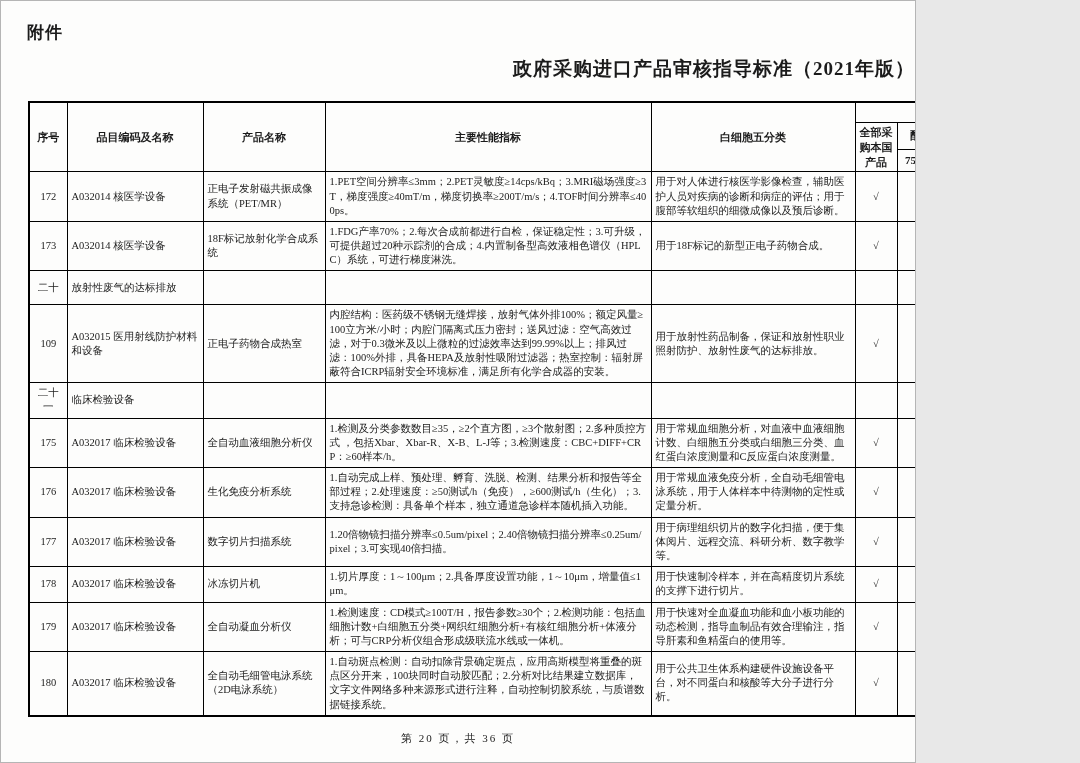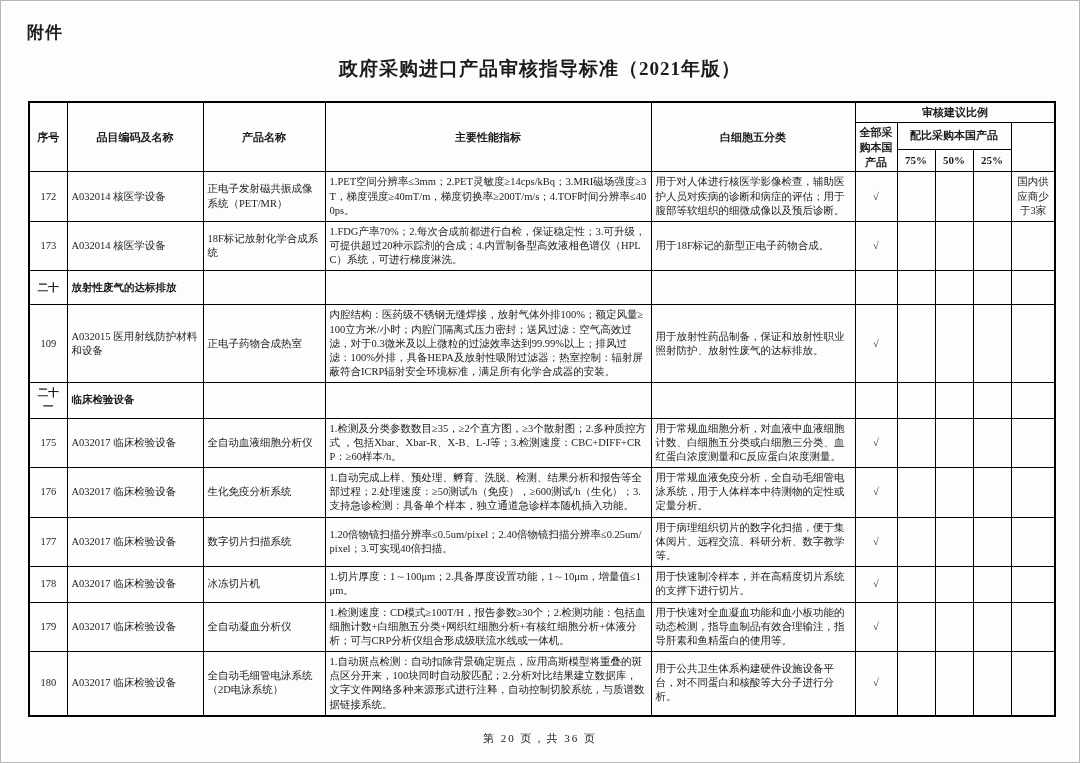--- a/index.html
+++ b/index.html
@@ -1,52 +1,52 @@
 <!DOCTYPE html>
 <html><head>
 <meta charset="utf-8">
 <style>
   * { margin: 0; padding: 0; box-sizing: border-box; }
   html, body { background: #e8e8e8; }
   .page {
-    width: 1080px; height: 763px;
+    width: 916px; height: 763px;
     background: #fdfdfc;
     border: 1px solid #b5b5b5;
     position: relative;
     font-family: "Liberation Serif", "DejaVu Serif", serif;
     color: #1b1b1b;
     overflow: hidden;
   }
   .attachment {
     position: absolute; top: 20px; left: 26px;
     font-size: 17px; font-weight: bold; letter-spacing: 1px;
   }
   .doc-title {
     position: absolute; top: 55px; left: 0; width: 100%;
-    text-align: center; font-size: 19px; font-weight: bold;
+    text-align: right; font-size: 19px; font-weight: bold;
     letter-spacing: 1px;
   }
   .tbl-wrap { position: absolute; top: 100px; left: 27px; width: 1026px; }
   table.main {
     width: 100%; border-collapse: collapse;
     border: 2px solid #000; table-layout: fixed;
   }
   table.main th, table.main td {
     border: 1px solid #000;
     vertical-align: middle;
     font-size: 10.5px;
     line-height: 1.35;
     padding: 3px 4px;
     word-break: break-all;
     overflow: hidden;
   }
   table.main th { font-weight: bold; text-align: center; padding: 2px 2px; font-size: 11px; }
   td.c { text-align: center; }
   td.l { text-align: left; }
-  .sec-bold { font-weight: bold; }
+  .sec-bold { font-weight: normal; }
   .check { font-size: 11px; }
   col.w-seq   { width: 38px; }
   col.w-code  { width: 136px; }
   col.w-prod  { width: 122px; }
   col.w-perf  { width: 326px; }
   col.w-app   { width: 204px; }
   col.w-all   { width: 42px; }
   col.w-pct   { width: 38px; }
   col.w-rem   { width: 44px; }
   tr.hdr1 th { height: 20px; }

